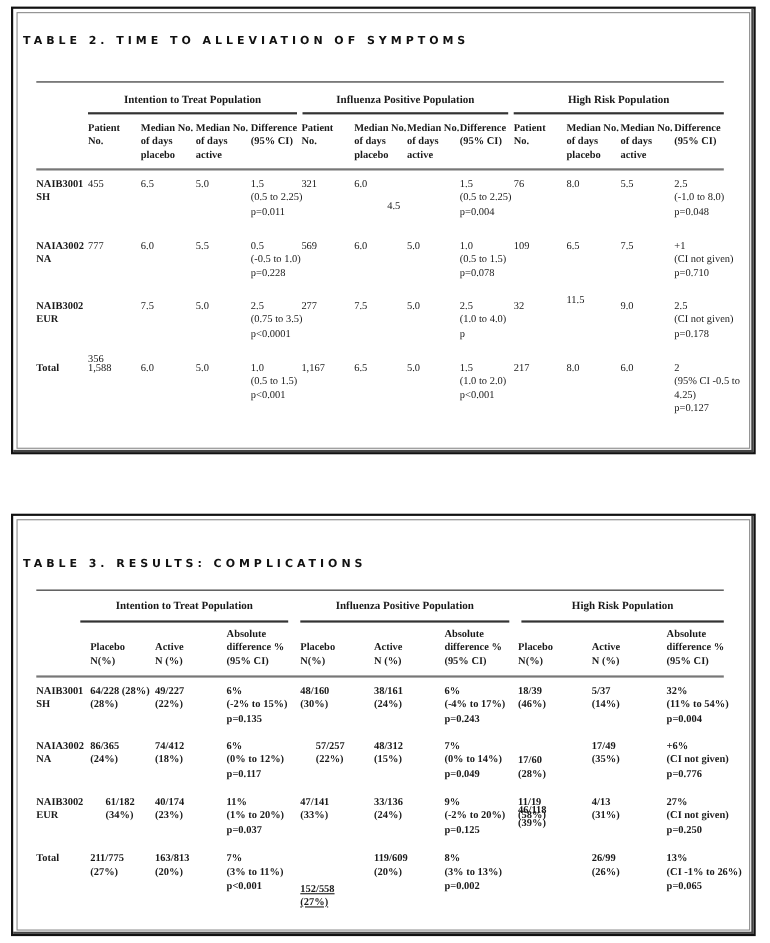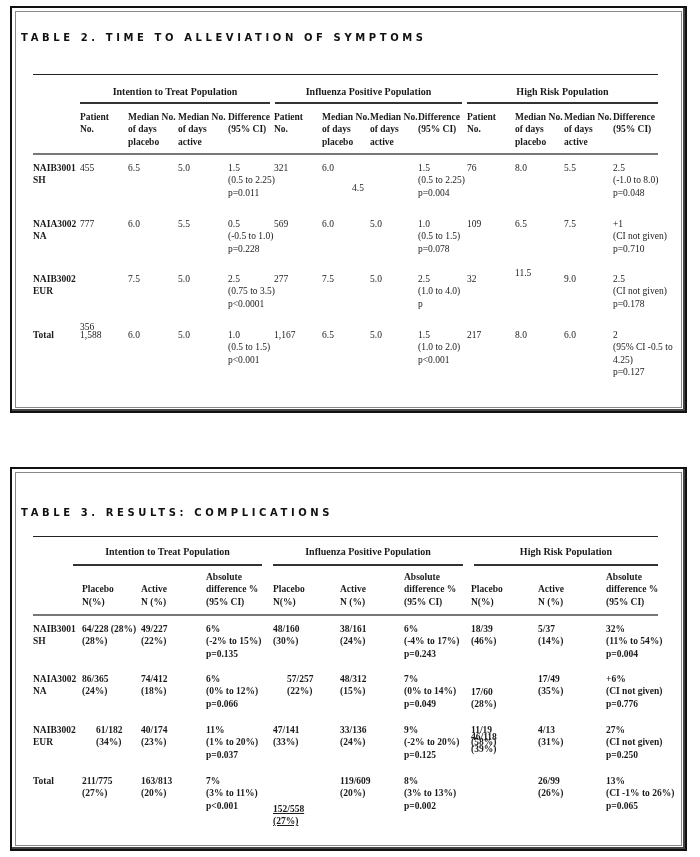--- a/index.html
+++ b/index.html
@@ -377,21 +377,21 @@
       <span class="ln">86/365</span>
       <span class="ln">(24%)</span>
     </div>
     <div class="cell b" style="left: 141px; top: 673px;">
       <span class="ln">74/412</span>
       <span class="ln">(18%)</span>
     </div>
     <div class="cell b" style="left: 206px; top: 673px;">
       <span class="ln">6%</span>
       <span class="ln">(0% to 12%)</span>
-      <span class="ln">p=0.066</span>
+      <span class="ln">p=0.117</span>
     </div>
     <div class="cell b" style="left: 273px; top: 673px; margin-left: 14px;">
       <span class="ln">57/257</span>
       <span class="ln">(22%)</span>
     </div>
     <div class="cell b" style="left: 340px; top: 673px;">
       <span class="ln">48/312</span>
       <span class="ln">(15%)</span>
     </div>
     <div class="cell b" style="left: 404px; top: 673px;">

